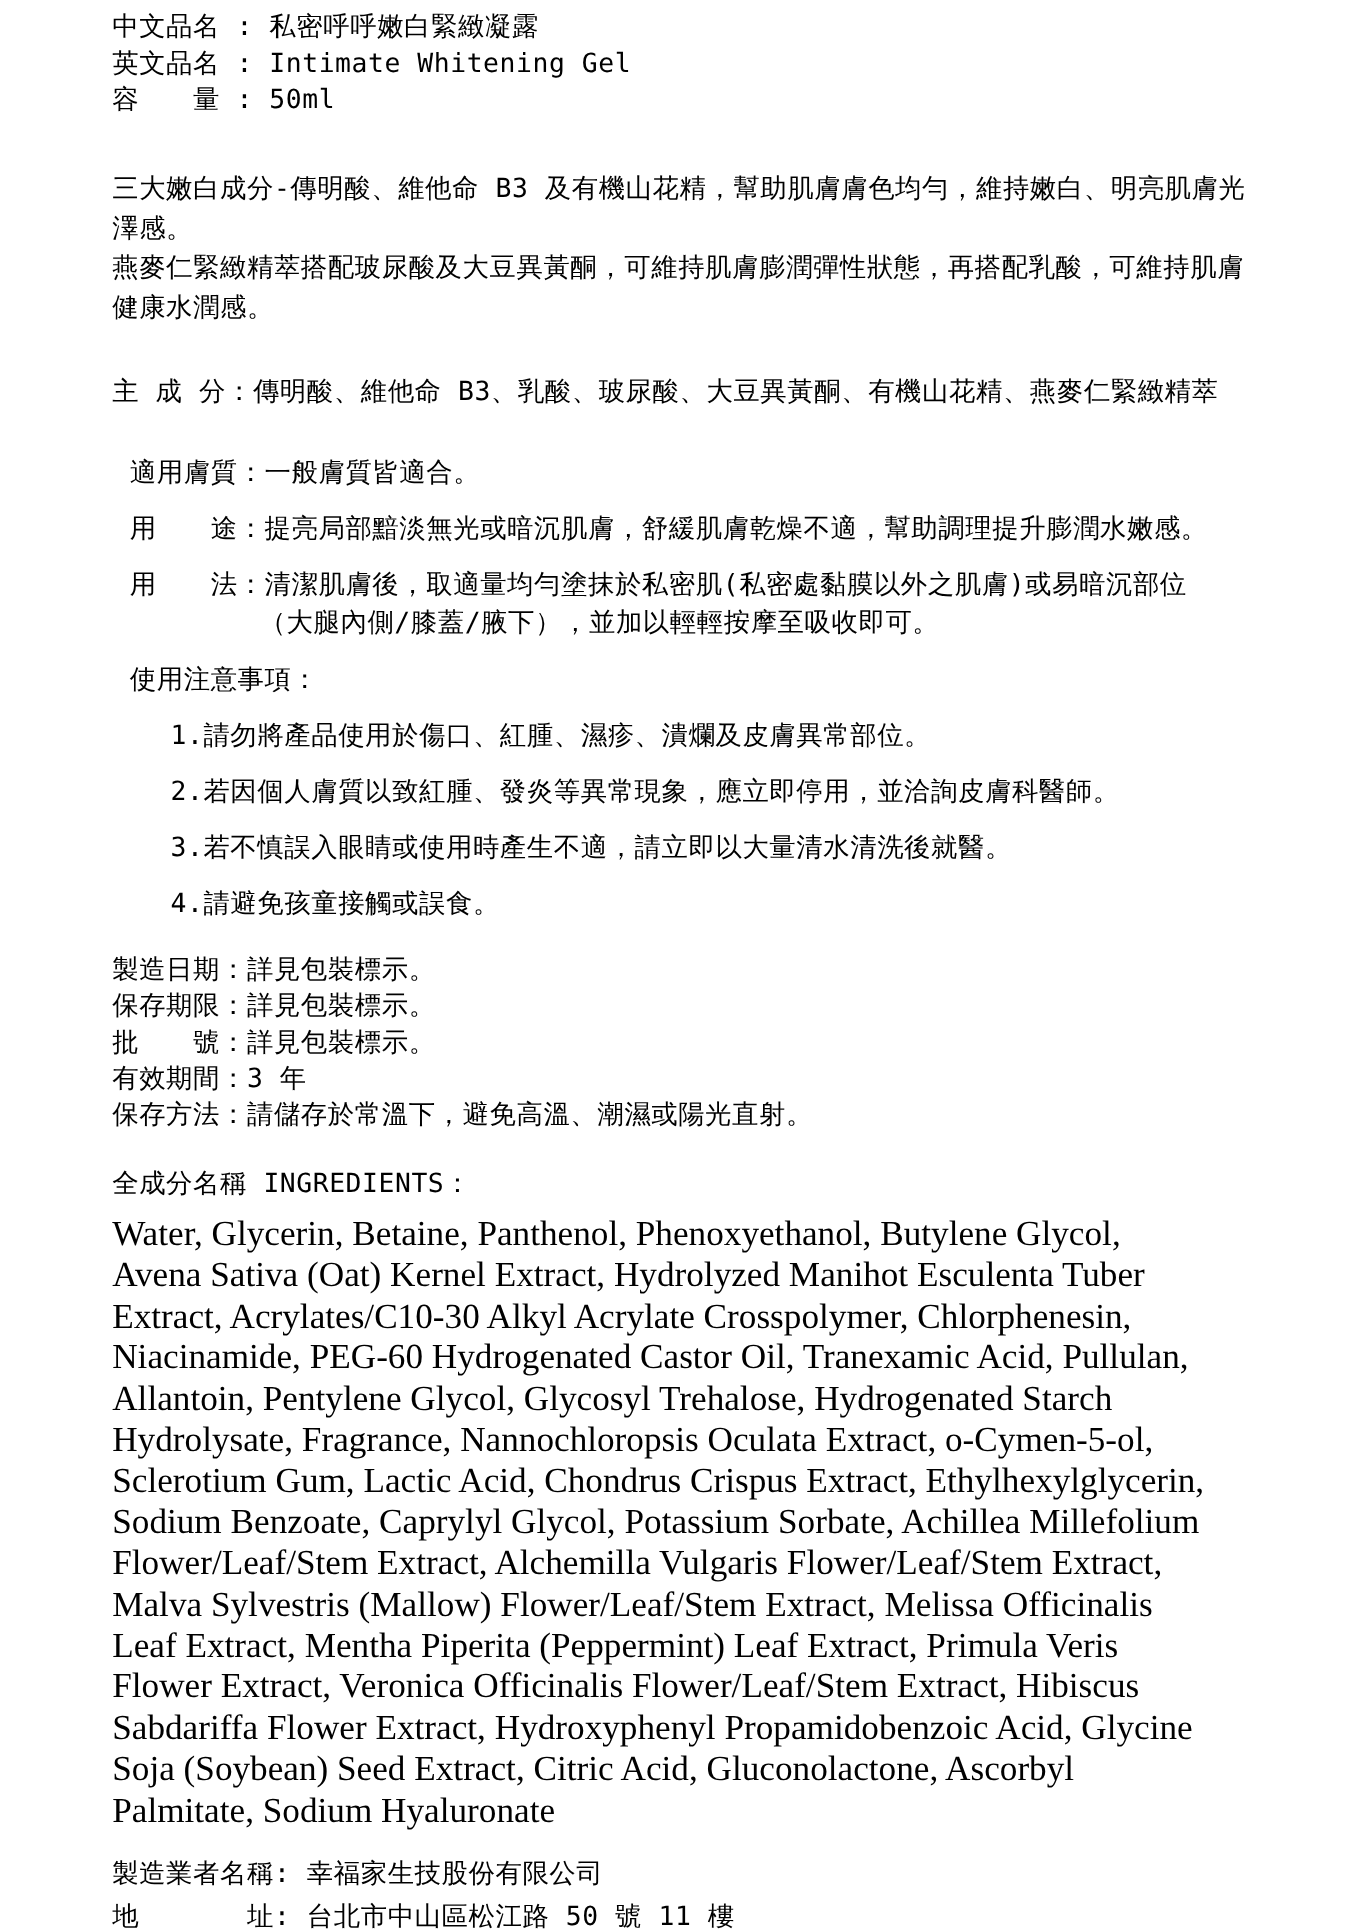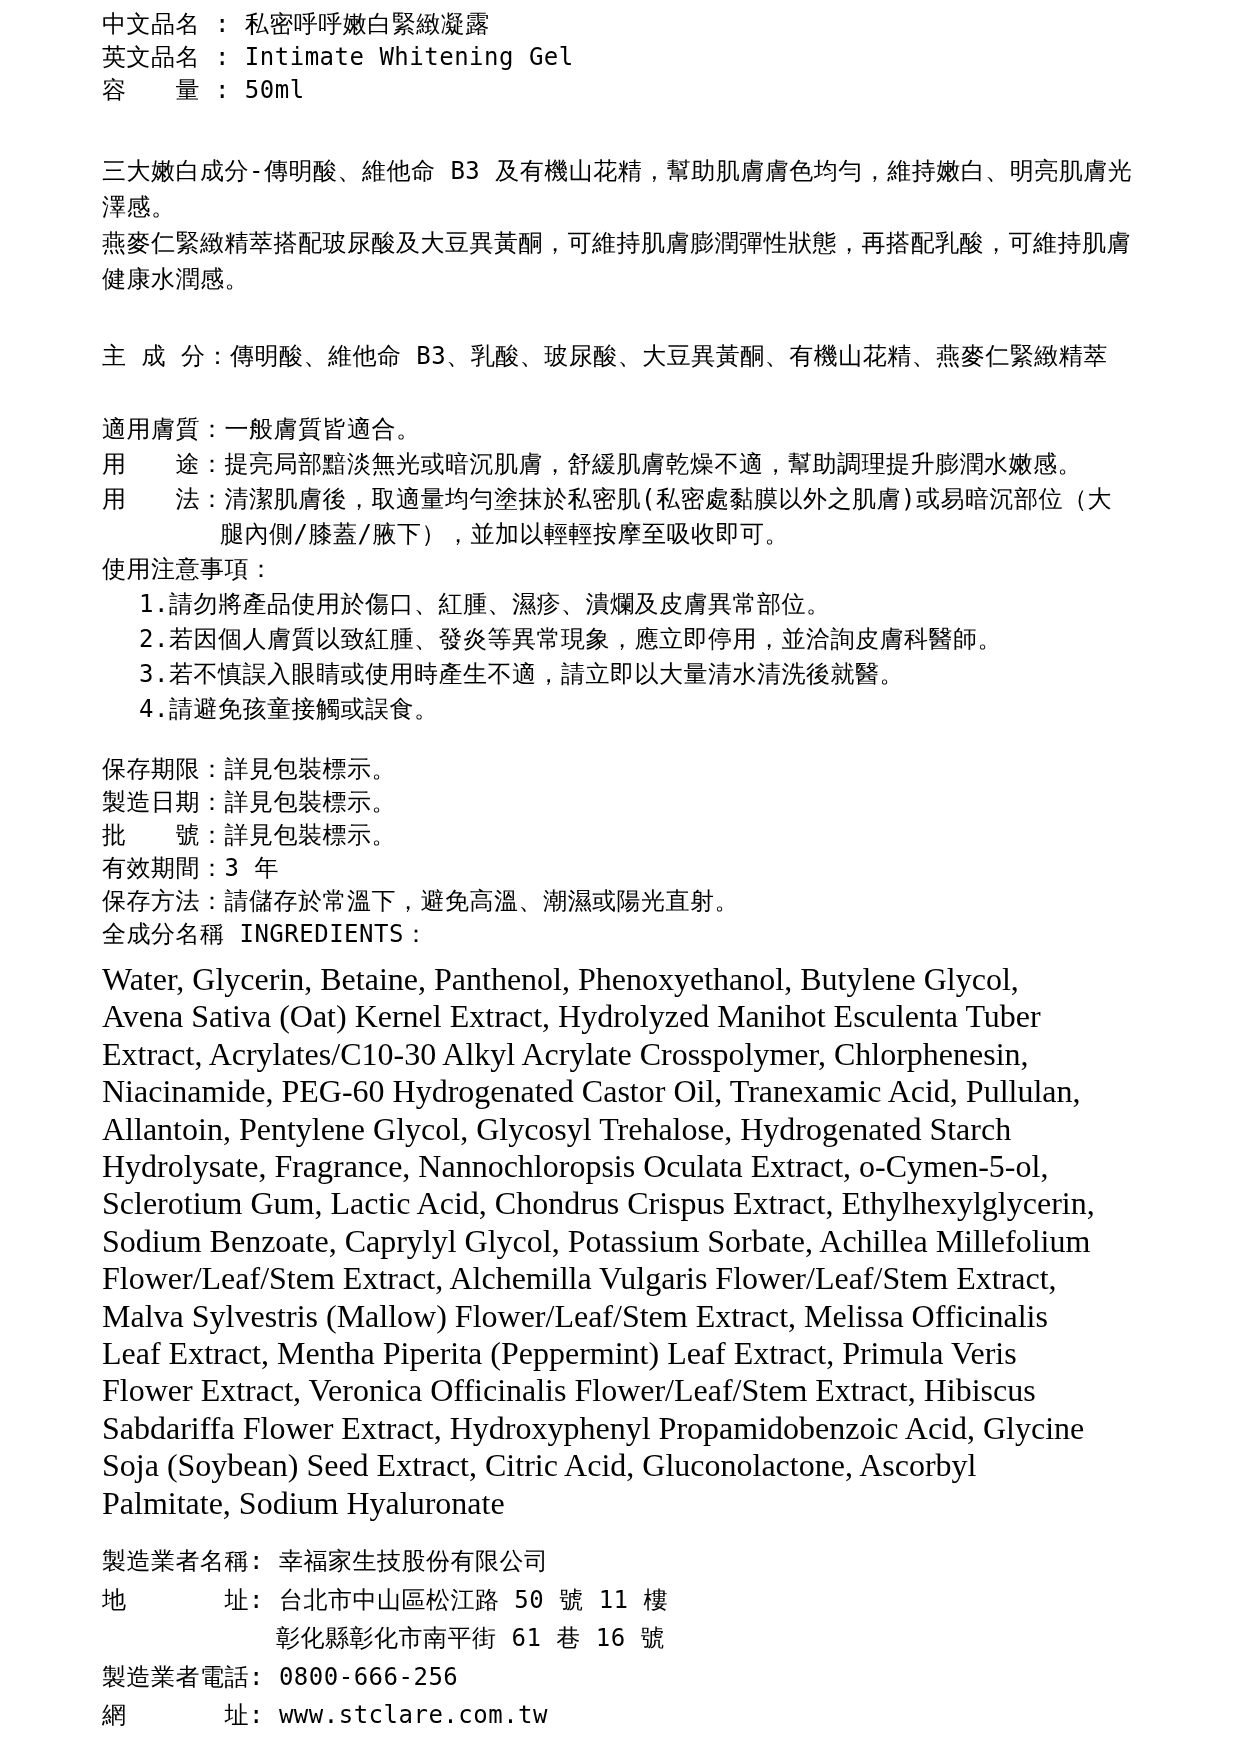--- a/index.html
+++ b/index.html
@@ -42,21 +42,21 @@
   }
   .main-ing-block p {
     margin: 0;
     line-height: 36px;
     white-space: nowrap;
   }
   .usage-block {
     margin-top: 38px;
   }
   .usage-block p {
-    margin: 0;
+    margin: 16px;
     line-height: 35px;
   }
   .hang5 {
     padding-left: 118px;
     text-indent: -118px;
   }
   .precaution-item {
     padding-left: 37px;
   }
   .dates-block {
@@ -66,20 +66,21 @@
     margin: 0;
     line-height: 33px;
   }
   .storage-block {
   }
   .storage-block p {
     margin: 0;
     line-height: 33px;
   }
   .ingredients-block {
+    margin-top: 30px;
   }
   .ingredients-block .ing-heading {
     margin: 0;
     line-height: 33px;
   }
   .ingredients-block .ing-text {
     margin: 10px 0 0 0;
     font-family: "Liberation Serif", serif;
     font-size: 32px;
     line-height: 37.4px;
@@ -122,22 +123,22 @@
     <p class="hang5">用　　途：提亮局部黯淡無光或暗沉肌膚，舒緩肌膚乾燥不適，幫助調理提升膨潤水嫩感。</p>
     <p class="hang5">用　　法：清潔肌膚後，取適量均勻塗抹於私密肌(私密處黏膜以外之肌膚)或易暗沉部位（大腿內側/膝蓋/腋下），並加以輕輕按摩至吸收即可。</p>
     <p>使用注意事項：</p>
     <p class="precaution-item">1.請勿將產品使用於傷口、紅腫、濕疹、潰爛及皮膚異常部位。</p>
     <p class="precaution-item">2.若因個人膚質以致紅腫、發炎等異常現象，應立即停用，並洽詢皮膚科醫師。</p>
     <p class="precaution-item">3.若不慎誤入眼睛或使用時產生不適，請立即以大量清水清洗後就醫。</p>
     <p class="precaution-item">4.請避免孩童接觸或誤食。</p>
   </div>
 
   <div class="dates-block cjk">
+    <p>製造日期：詳見包裝標示。</p>
     <p>保存期限：詳見包裝標示。</p>
-    <p>製造日期：詳見包裝標示。</p>
     <p>批　　號：詳見包裝標示。</p>
     <p>有效期間：3 年</p>
   </div>
 
   <div class="storage-block cjk">
     <p>保存方法：請儲存於常溫下，避免高溫、潮濕或陽光直射。</p>
   </div>
 
   <div class="ingredients-block">
     <p class="ing-heading cjk">全成分名稱 INGREDIENTS：</p>

